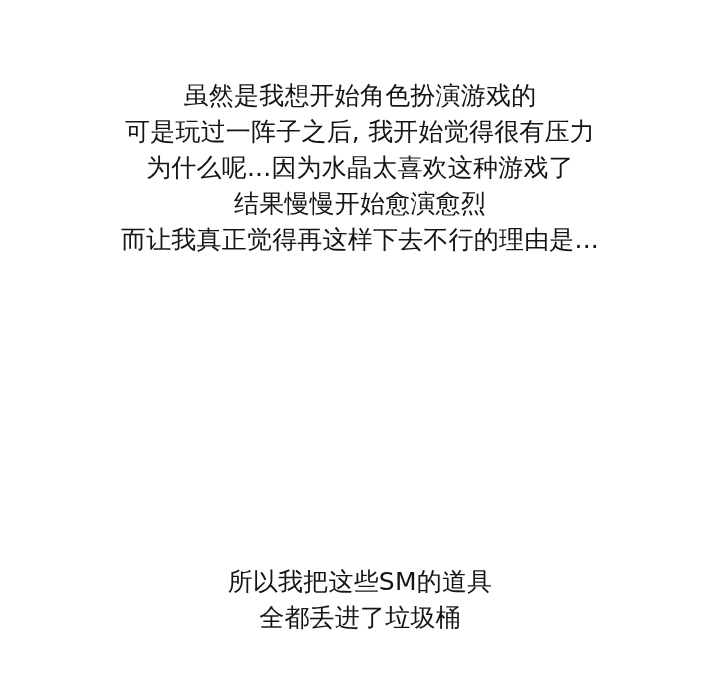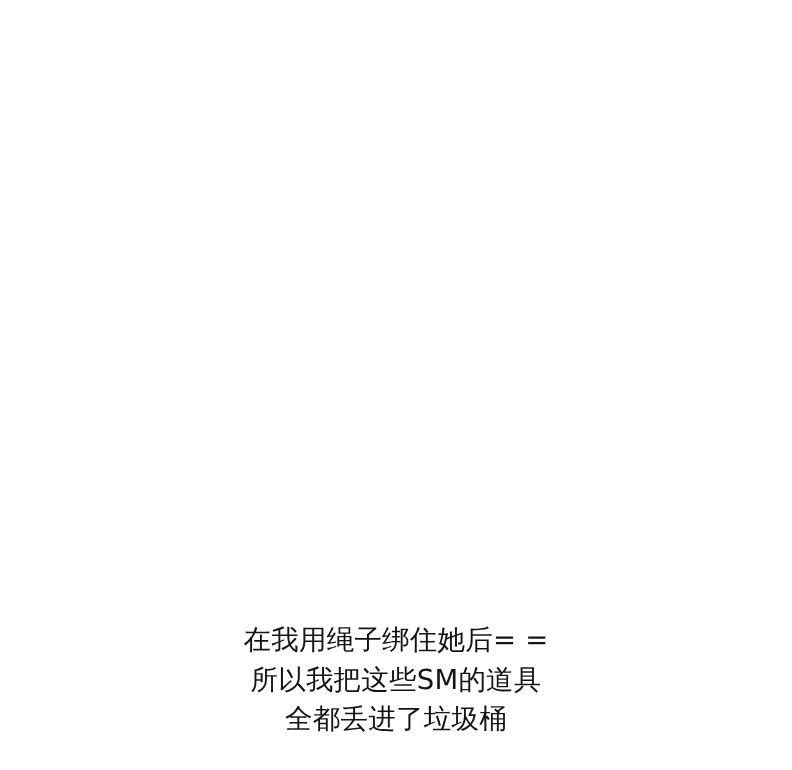--- a/index.html
+++ b/index.html
@@ -39,20 +39,26 @@
   }
   #block-bottom {
     top: 564px;
   }
 </style>
 </head>
 <body>
 
 <div class="page">
 
+  <div class="text-block" id="block-top">
+    <span class="line">虽然是我想开始角色扮演游戏的</span>
+    <span class="line">可是玩过一阵子之后, 我开始觉得很有压力</span>
+    <span class="line">为什么呢...因为水晶太喜欢这种游戏了</span>
+    <span class="line">结果慢慢开始愈演愈烈</span>
+    <span class="line">而让我真正觉得再这样下去不行的理由是...</span>
+  </div>
 
   <div class="text-block" id="block-bottom">
-    <span class="line">在我用绳子绑住她后= =</span>
     <span class="line">所以我把这些SM的道具</span>
     <span class="line">全都丢进了垃圾桶</span>
   </div>
 
 </div>
 
 </body></html>

